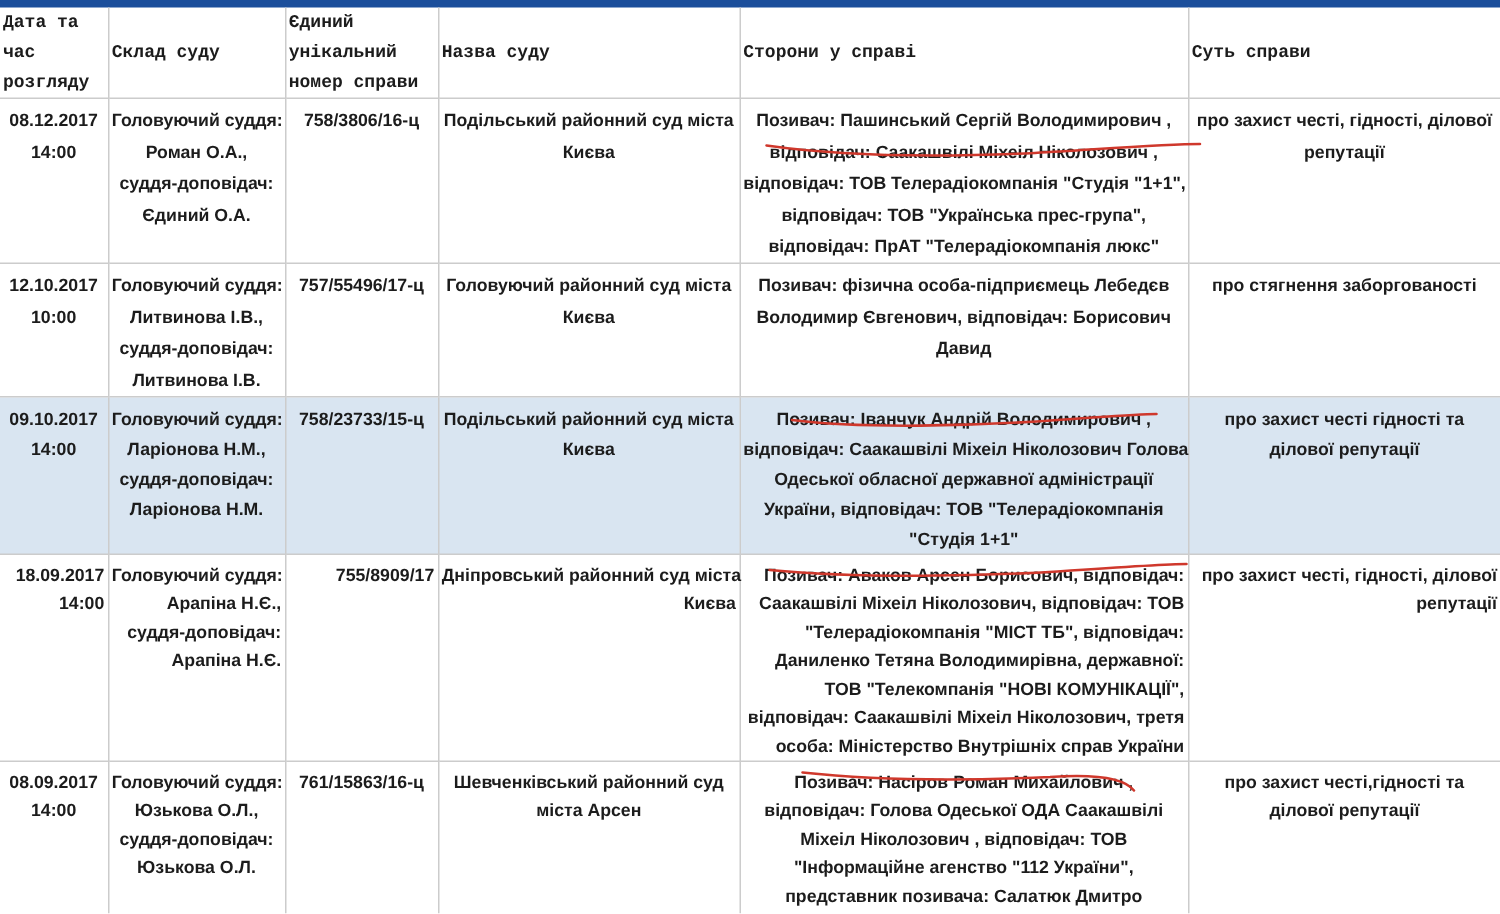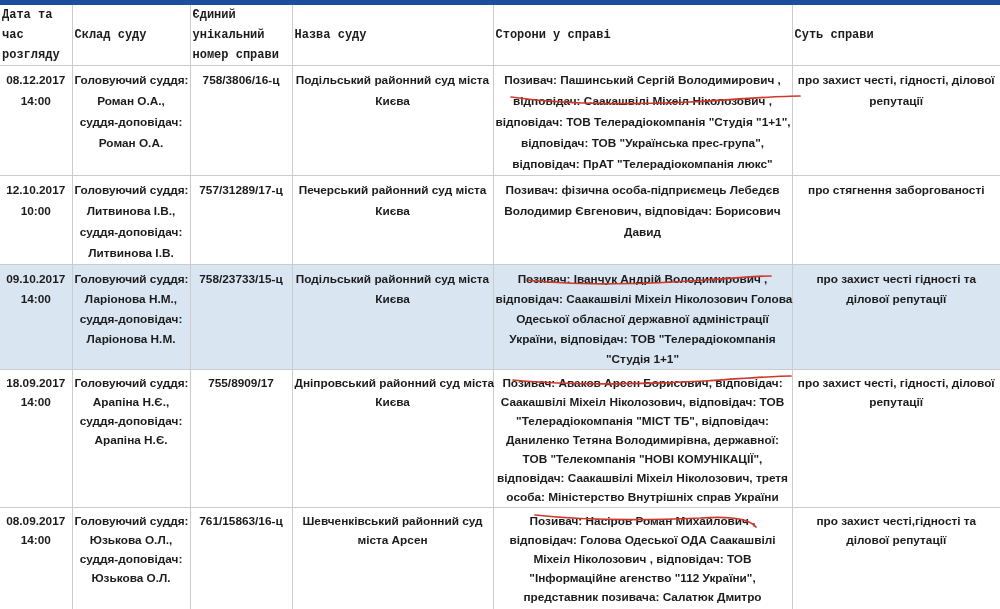--- a/index.html
+++ b/index.html
@@ -24,21 +24,21 @@
     font-size:12px;font-weight:700;line-height:20px;font-family:Liberation Mono, monospace;
   }
   table.cases td{
     vertical-align:top;text-align:center;padding:4px 2px 0 2px;
     font-size:11.8px;font-weight:700;
   }
   table.cases td div, table.cases th div{white-space:nowrap;}
   tr.r1 td{height:110px;line-height:21px;}
   tr.r2 td{height:73px; line-height:21px;}
   tr.r3 td{height:104px;line-height:20px;}
-  tr.r4 td{height:133px;line-height:19px;}
+  tr.r4 td{height:133px;line-height:19px;text-align:right;}
   tr.r5 td{height:113px;line-height:19px;}
   tr.hl td{background:var(--row-highlight);}
   svg.annotations{
     position:absolute;left:0;top:0;width:1000px;height:609px;
     pointer-events:none;
   }
   svg.annotations path{fill:none;stroke:var(--annotation-red);stroke-width:1.7;stroke-linecap:round;}
 </style>
 </head>
 <body>
@@ -77,21 +77,21 @@
     <tbody>
       <tr class="r1">
         <td>
             <div>08.12.2017</div>
             <div>14:00</div>
           </td>
         <td>
             <div>Головуючий суддя:</div>
             <div>Роман О.А.,</div>
             <div>суддя-доповідач:</div>
-            <div>Роман О.А.</div>
+            <div>Єдиний О.А.</div>
           </td>
         <td>758/3806/16-ц</td>
         <td>
             <div>Подільський районний суд міста</div>
             <div>Києва</div>
           </td>
         <td>
             <div>Позивач: Пашинський Сергій Володимирович ,</div>
             <div>відповідач: Саакашвілі Міхеіл Ніколозович ,</div>
             <div>відповідач: ТОВ Телерадіокомпанія "Студія "1+1",</div>
@@ -107,23 +107,23 @@
         <td>
             <div>12.10.2017</div>
             <div>10:00</div>
           </td>
         <td>
             <div>Головуючий суддя:</div>
             <div>Литвинова І.В.,</div>
             <div>суддя-доповідач:</div>
             <div>Литвинова І.В.</div>
           </td>
-        <td>757/31289/17-ц</td>
-        <td>
-            <div>Печерський районний суд міста</div>
+        <td>757/55496/17-ц</td>
+        <td>
+            <div>Головуючий районний суд міста</div>
             <div>Києва</div>
           </td>
         <td>
             <div>Позивач: фізична особа-підприємець Лебедєв</div>
             <div>Володимир Євгенович, відповідач: Борисович</div>
             <div>Давид</div>
           </td>
         <td>
             <div>про стягнення заборгованості</div>
           </td>

